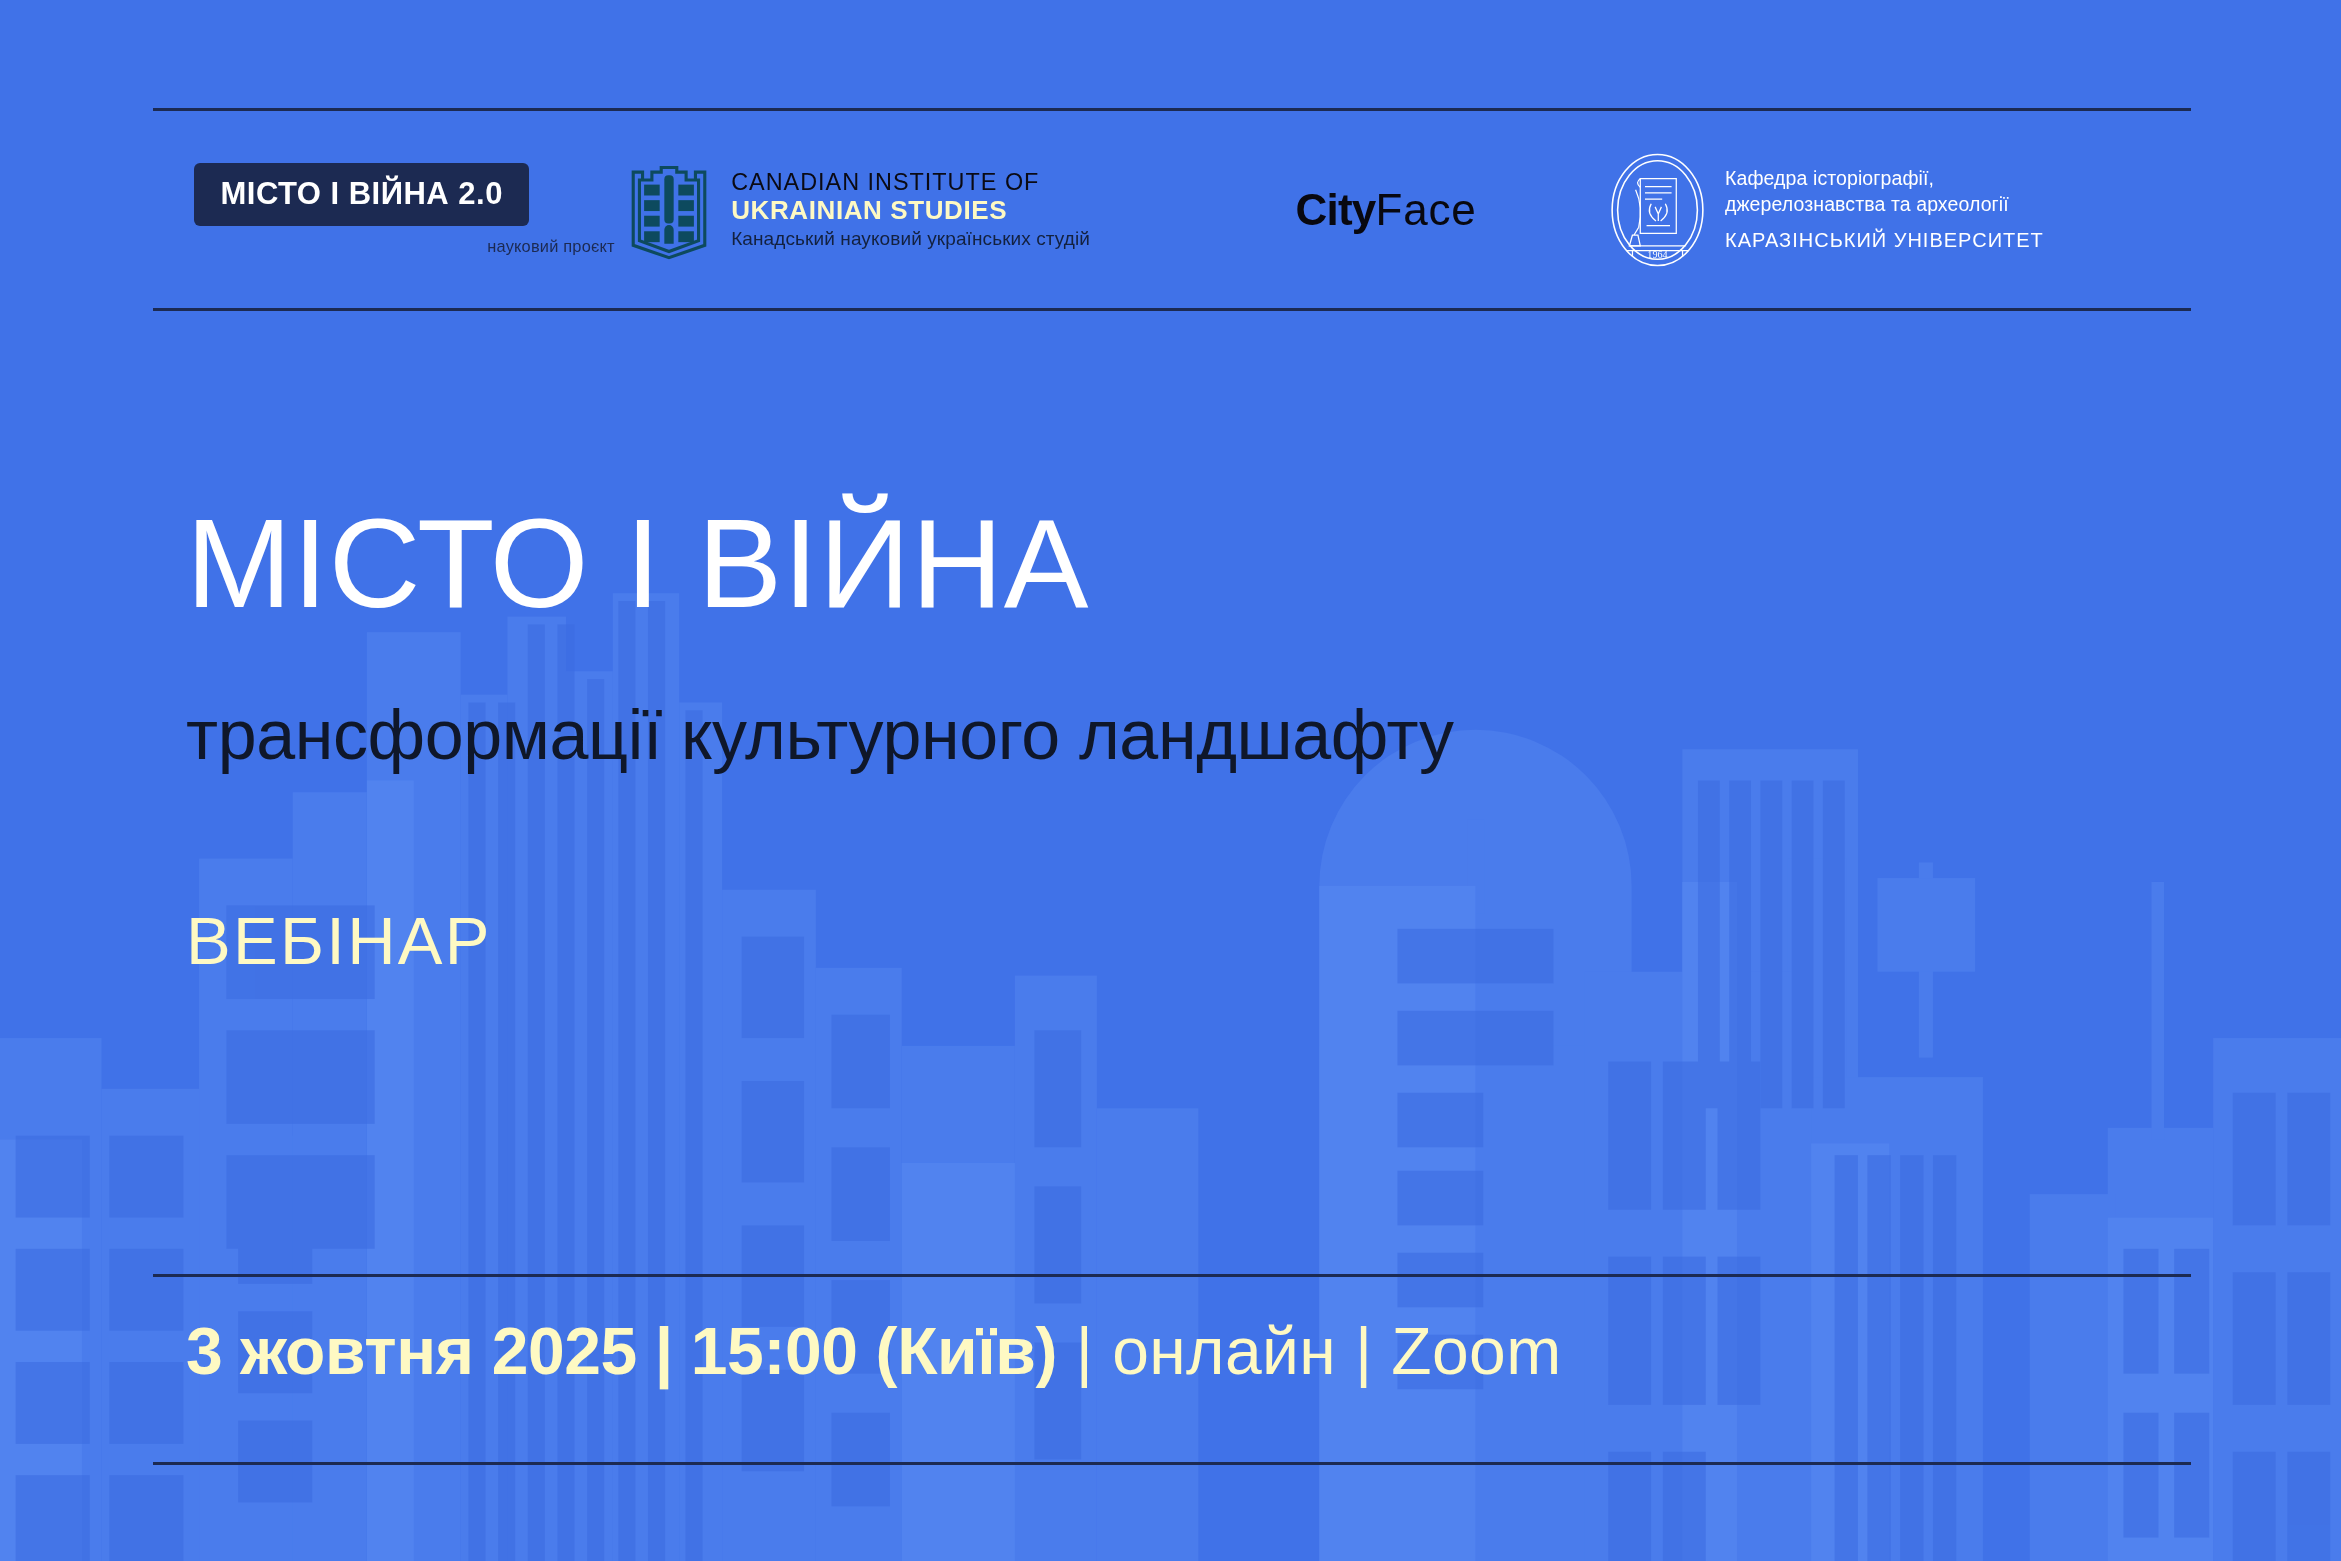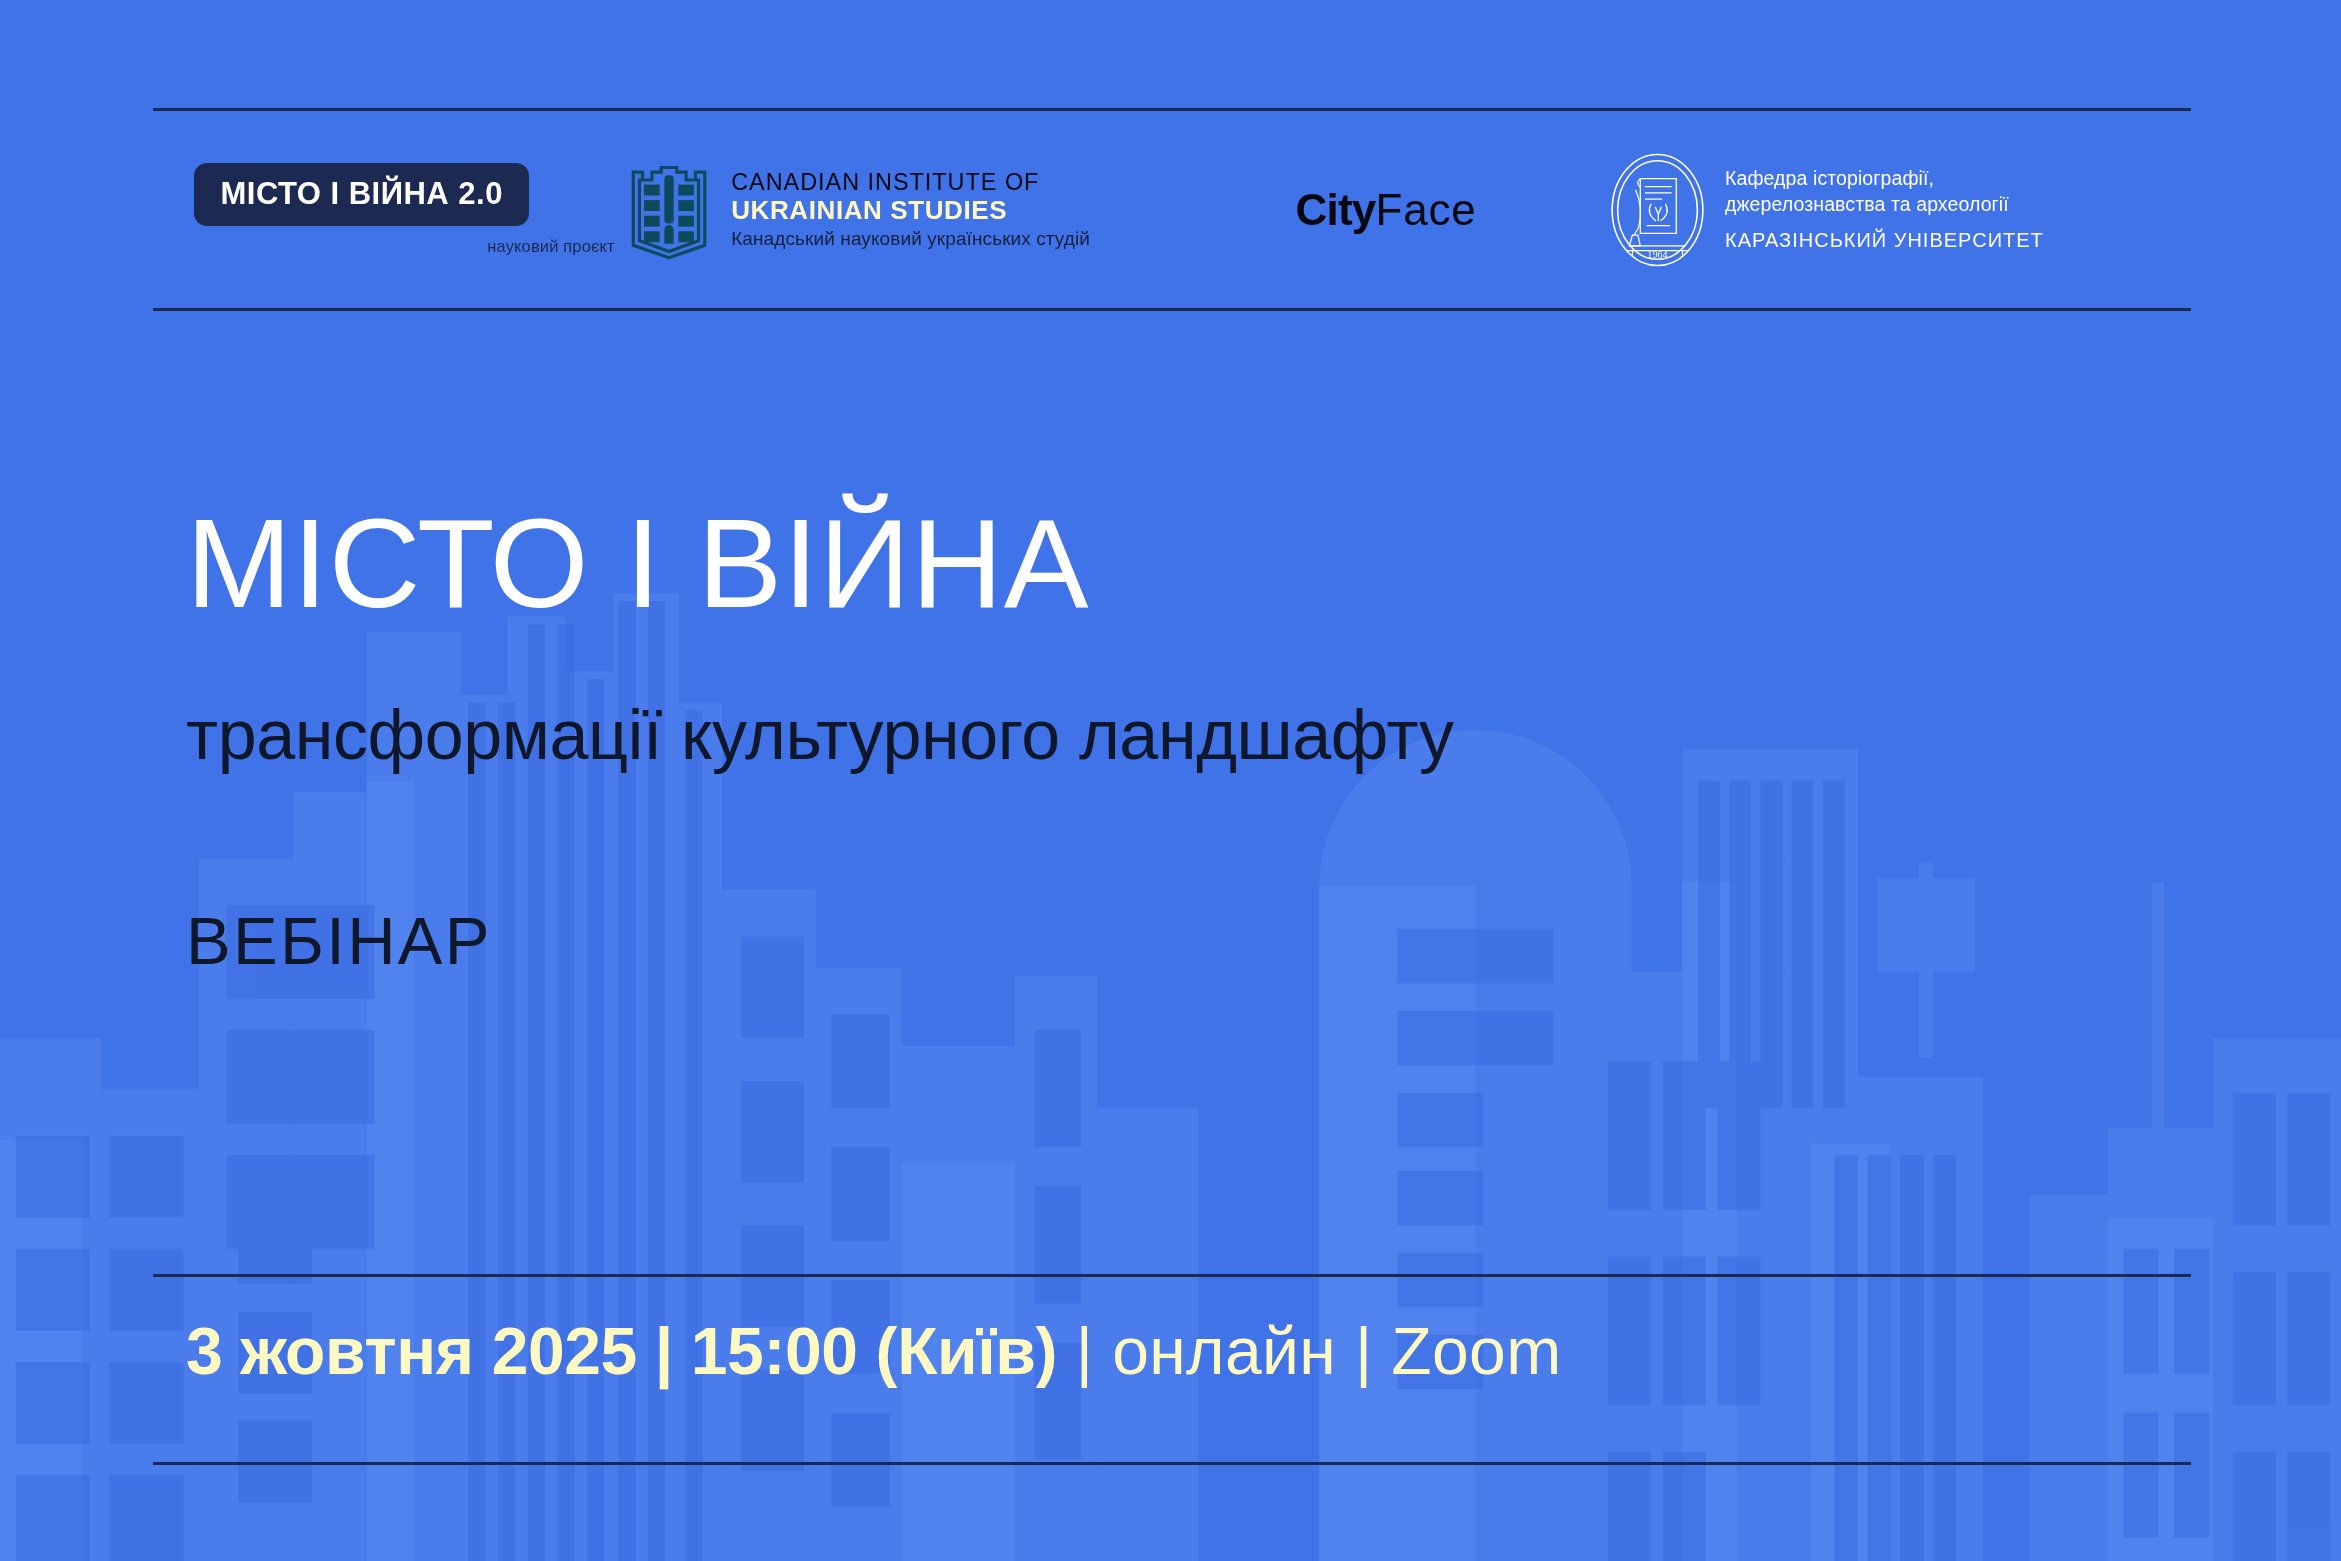--- a/index.html
+++ b/index.html
@@ -48,21 +48,21 @@
   
   .logo-mv { width:468px; padding-left:41px; }
   .logo-mv .badge {
     display:inline-block;
     background:#1c2a52;
     color:#ffffff;
     font-size:31px;
     font-weight:bold;
     letter-spacing:0.5px;
     padding:15.6px 26.5px 17px 26.5px;
-    border-radius:13px;
+    border-radius:6px;
     line-height:1;
     white-space:nowrap;
   }
   .logo-mv .sub {
     text-align:right;
     color:#1c2a52;
     font-size:16.4px;
     margin-top:11px;
     padding-right:6.2px;
     letter-spacing:0.2px;
@@ -115,21 +115,21 @@
   .hero-subtitle {
     color:#0f172a;
     font-size:70px;
     font-weight:300;
     letter-spacing:-0.4px;
     line-height:1;
     margin-top:73px;
     white-space:nowrap;
   }
   .hero-kind {
-    color:#0f172a;
+    color:#fef9c3;
     font-size:67px;
     font-weight:300;
     letter-spacing:2.3px;
     line-height:1;
     margin-top:137px;
     white-space:nowrap;
   }
 
   
   #meta {

